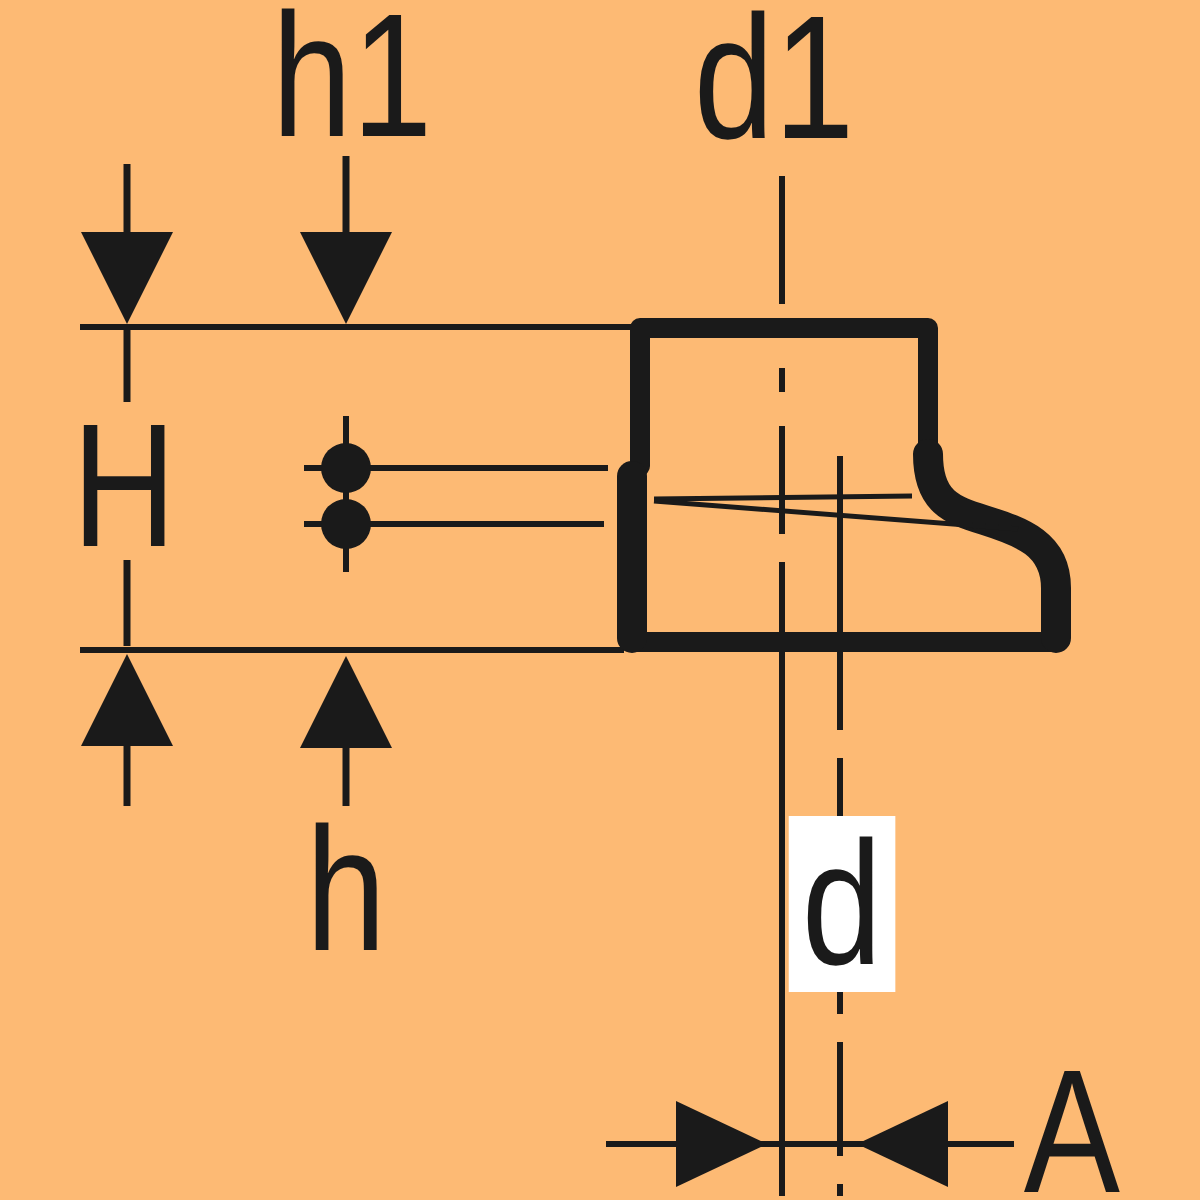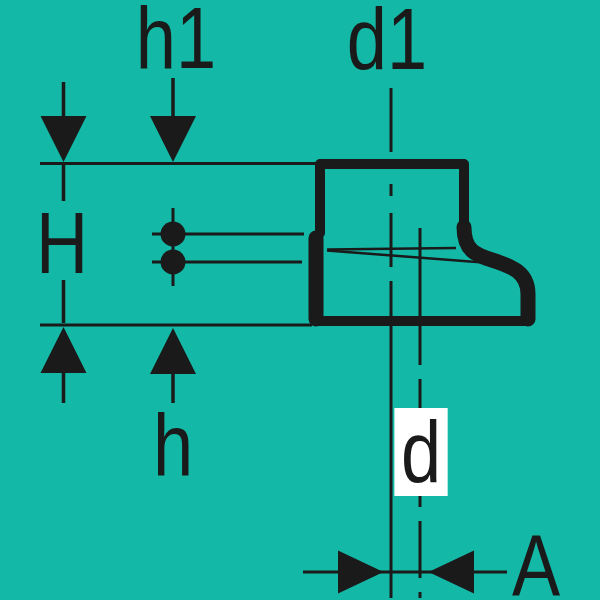--- a/index.html
+++ b/index.html
@@ -8,21 +8,21 @@
     width: 600px;
     height: 600px;
     background: #ffffff;
     overflow: hidden;
     font-family: "Liberation Sans", sans-serif;
   }
   .stage {
     position: relative;
     width: 600px;
     height: 600px;
-    background: #14b8a6;
+    background: #fdba74;
   }
   svg.drawing {
     position: absolute;
     left: 0;
     top: 0;
   }
   .dim-label {
     position: absolute;
     transform: translate(-50%, -50%) scaleX(0.82);
     font-size: 88px;

